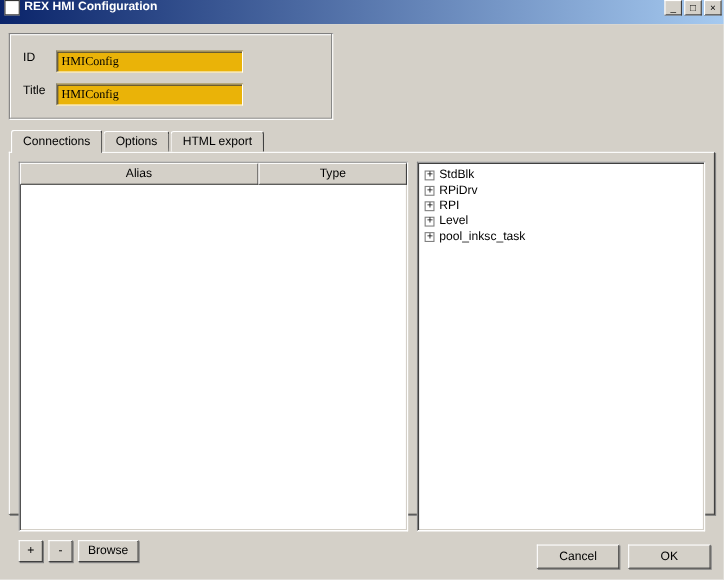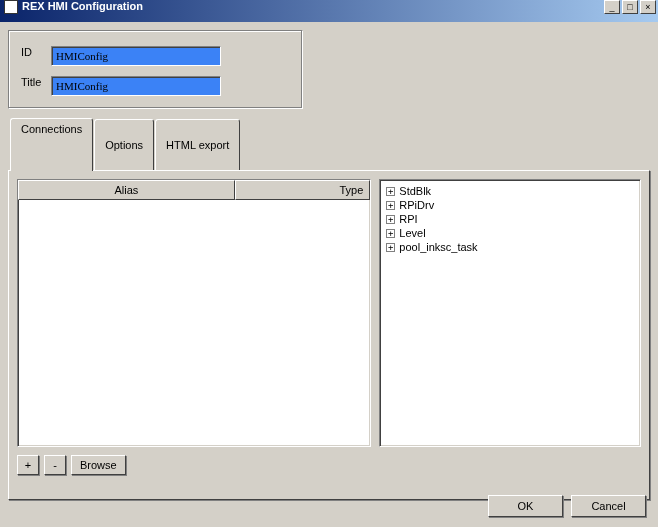--- a/index.html
+++ b/index.html
@@ -9,37 +9,37 @@
 .titlebar .icon { width: 14px; height: 14px; background: #fff; margin-left: 2px; margin-right: 4px; border: 1px solid #333; }
 .titlebar .title { color: #fff; font-weight: bold; flex: 1; }
 .winbtn { width: 16px; height: 14px; background: #d4d0c8; border: 1px solid #fff; border-right-color: #404040; border-bottom-color: #404040; margin-left: 2px; display: flex; align-items: center; justify-content: center; font-family: Arial; font-size: 9px; cursor: default; }
 
 .client { background: #d4d0c8; height: 505px; padding: 8px; position: relative; }
 
 .info-group { border: 1px solid #808080; border-right-color: #fff; border-bottom-color: #fff; box-shadow: inset -1px -1px 0 #808080, inset 1px 1px 0 #fff; padding: 15px 12px 12px 12px; width: 295px; margin-bottom: 10px; }
 .info-group .row { display: flex; align-items: flex-start; margin-bottom: 10px; }
 .info-group .row:last-child { margin-bottom: 0; }
 .info-group label { width: 30px; }
-.text-input { width: 170px; height: 20px; border: 1px solid #808080; border-right-color: #fff; border-bottom-color: #fff; box-shadow: inset 1px 1px 0 #404040; padding: 2px 4px; background: #3b82f6; font-family: Tahoma; font-size: 11px; }
+.text-input { width: 170px; height: 20px; border: 1px solid #808080; border-right-color: #fff; border-bottom-color: #fff; box-shadow: inset 1px 1px 0 #404040; padding: 2px 4px; background: #eab308; font-family: Tahoma; font-size: 11px; }
 
 .tabs-area { position: relative; }
 .tab-strip { display: flex; position: relative; z-index: 2; margin-left: 2px; }
-.tab { padding: 19px 10px; background: #d4d0c8; border: 1px solid #fff; border-right-color: #404040; border-bottom: none; border-radius: 3px 3px 0 0; margin-right: 1px; cursor: default; position: relative; }
+.tab { padding: 3px 10px; background: #d4d0c8; border: 1px solid #fff; border-right-color: #404040; border-bottom: none; border-radius: 3px 3px 0 0; margin-right: 1px; cursor: default; position: relative; }
 .tab.active { background: #d4d0c8; z-index: 3; top: 1px; padding-top: 4px; margin-top: -2px; }
 
 .tab-panel { border: 1px solid #fff; border-right-color: #404040; border-bottom-color: #404040; box-shadow: 1px 1px 0 #808080; padding: 8px; height: 330px; position: relative; }
 
-.split { display: flex; gap: 8px; height: 268px; }
+.split { display: flex; gap: 8px; height: 336px; }
 .pane { background: #fff; border: 1px solid #808080; border-right-color: #fff; border-bottom-color: #fff; box-shadow: inset 1px 1px 0 #404040, inset -1px -1px 0 #d4d0c8; overflow: auto; }
 .left-pane { flex: 1.4; }
 .right-pane { flex: 1; padding: 4px; }
 
 .col-headers { display: flex; }
 .col-header { background: #d4d0c8; border: 1px solid #fff; border-right-color: #404040; border-bottom-color: #404040; padding: 3px 6px; text-align: center; flex: 1; }
-.col-header:last-child { flex: 0.6; text-align: right; }
+.col-header:last-child { flex: 0.6; }
 
 .tree-item { display: flex; align-items: center; padding: 1px 2px; }
 .tree-item .expander { width: 9px; height: 9px; border: 1px solid #808080; display: flex; align-items: center; justify-content: center; font-size: 9px; line-height: 1; margin-right: 4px; cursor: default; font-family: monospace; }
 
 .btn-row { display: flex; gap: 5px; margin-top: 8px; }
 .btn { background: #d4d0c8; border: 1px solid #fff; border-right-color: #404040; border-bottom-color: #404040; box-shadow: 1px 1px 0 #808080; padding: 3px 8px; cursor: default; min-width: 20px; text-align: center; }
 .btn.sq { width: 22px; padding: 3px 0; }
 
 .dlg-buttons { position: absolute; right: 12px; bottom: 10px; display: flex; gap: 8px; }
 .dlg-btn { background: #d4d0c8; border: 1px solid #fff; border-right-color: #404040; border-bottom-color: #404040; box-shadow: 1px 1px 0 #808080; width: 75px; padding: 4px 0; text-align: center; cursor: default; }
@@ -107,17 +107,17 @@
       </div>
       <div class="btn-row">
         <div class="btn sq">+</div>
         <div class="btn sq">-</div>
         <div class="btn">Browse</div>
       </div>
     </div>
   </div>
 
   <div class="dlg-buttons">
+    <div class="dlg-btn">Cancel</div>
     <div class="dlg-btn">OK</div>
-    <div class="dlg-btn">Cancel</div>
   </div>
 
 </div>
 
 </body></html>

